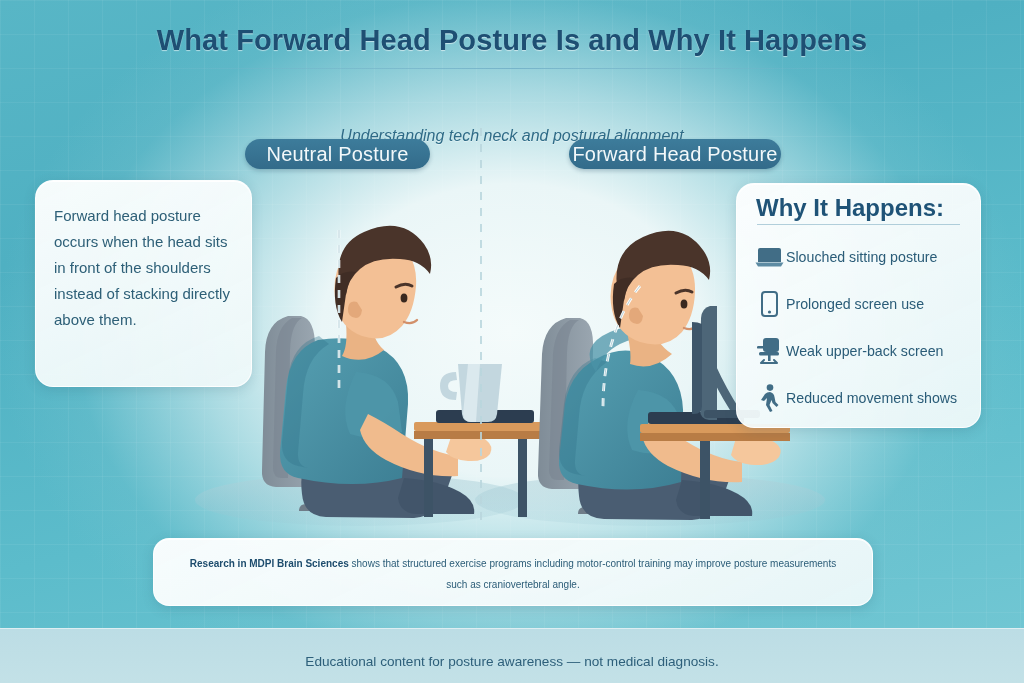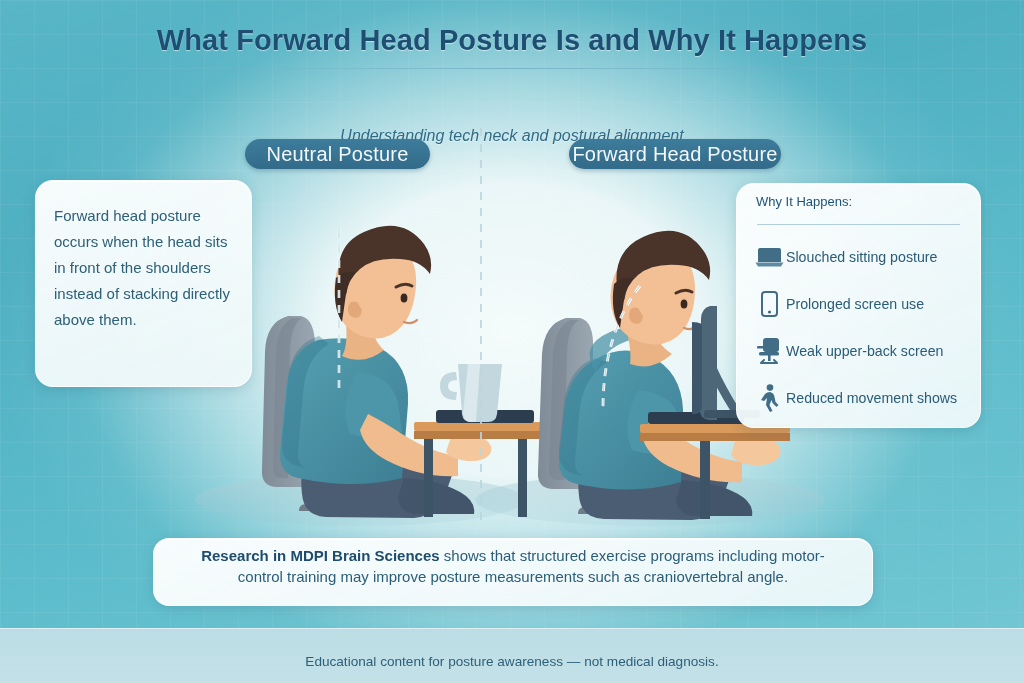--- a/index.html
+++ b/index.html
@@ -61,21 +61,21 @@
     border:1px solid rgba(255,255,255,.85);
     box-shadow:0 3px 12px rgba(28,80,100,.17), inset 0 1px 0 rgba(255,255,255,.95);
   }
   #card-left{left:35px;top:180px;width:215px;height:205px;}
   #card-left .body{
     padding:22px 20px 0 18px;font-size:15px;line-height:26px;color:#2d5f77;
   }
   #card-right{left:736px;top:183px;width:243px;height:243px;}
   .why-title{
     position:absolute;left:756px;top:194px;
-    font-size:13px;font-weight:normal;color:#1f5377;
+    font-size:24px;font-weight:bold;color:#1f5377;
   }
   .why-rule{
     position:absolute;left:757px;top:224px;width:203px;height:1px;
     background:rgba(120,170,192,.55);
   }
   .why-list{position:absolute;left:752px;top:233px;width:226px;}
   .why-item{
     display:flex;align-items:center;height:47px;
   }
   .why-item .ic{
@@ -83,21 +83,21 @@
   }
   .why-item .tx{
     font-size:14.2px;color:#2a5c78;line-height:16px;
   }
 
   
   #note{
     position:absolute;left:153px;top:538px;width:718px;height:66px;border-radius:16px;
   }
   #note .ntext{
-    padding:6px 34px 0 34px;text-align:center;font-size:15px;line-height:21px;color:#2c5d78;
+    padding:14px 34px 0 34px;text-align:center;font-size:10px;line-height:21px;color:#2c5d78;
   }
   #note .ntext b{color:#1d4c6d;}
 
   
   #footer-band{
     position:absolute;left:0;top:628px;width:1024px;height:55px;
     background:linear-gradient(to bottom,#bcdde5,#c3e1e7);
     border-top:1px solid rgba(255,255,255,.45);
   }
   #footer-text{

